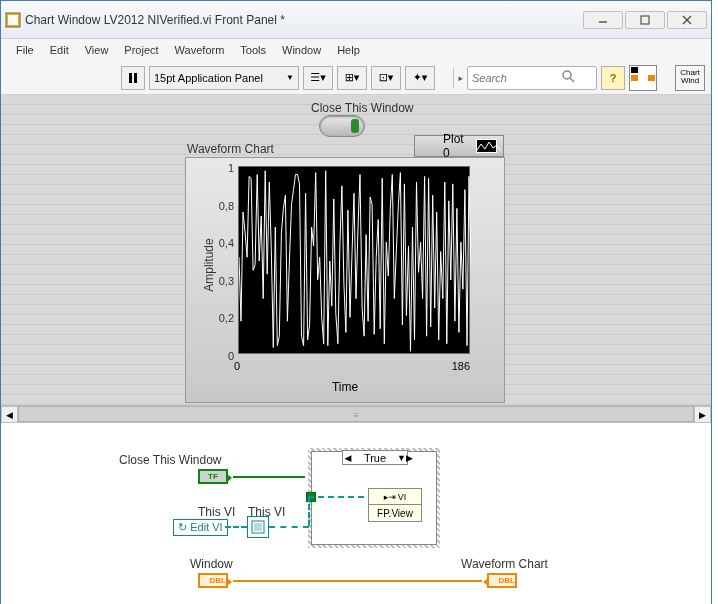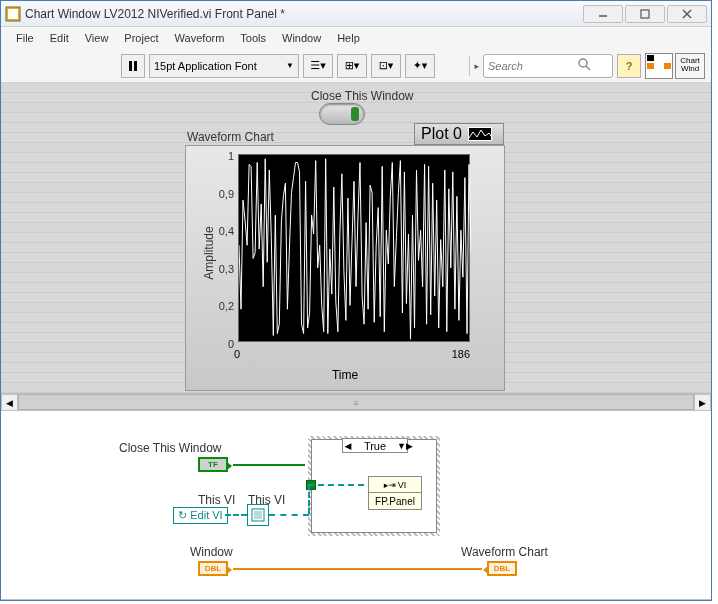--- a/index.html
+++ b/index.html
@@ -1,53 +1,53 @@
 <!DOCTYPE html>
 <html><head>
 <meta charset="utf-8">
 <style>
   * { box-sizing: border-box; margin: 0; padding: 0; }
   body { font-family: Tahoma, Verdana, sans-serif; font-size: 11px; background: #fff; width: 718px; height: 604px; overflow: hidden; }
   
   .window { width: 712px; border: 1px solid #4a7ab3; background: #fff; position: relative; }
-  .titlebar { height: 26px; background: linear-gradient(to bottom, #f8f9fb, #e8ecf3); display: flex; align-items: center; padding: 0 4px; border-bottom: 1px solid #d0d0d0; }
+  .titlebar { height: 38px; background: linear-gradient(to bottom, #f8f9fb, #e8ecf3); display: flex; align-items: center; padding: 0 4px; border-bottom: 1px solid #d0d0d0; }
   .title-icon { width: 16px; height: 16px; margin-right: 4px; display: flex; align-items: center; justify-content: center; }
   .title-text { flex: 1; font-size: 12px; color: #333; }
   .win-controls { display: flex; gap: 0; }
   .win-btn { width: 40px; height: 18px; border: 1px solid #c0c0c0; background: #f0f0f0; display: flex; align-items: center; justify-content: center; border-radius: 2px; margin-left: 2px; cursor: pointer; }
   
   .menubar { height: 22px; display: flex; align-items: center; padding: 0 8px; gap: 2px; background: #f5f5f5; }
   .menu-item { padding: 2px 7px; cursor: pointer; color: #333; }
   
   .toolbar { height: 34px; display: flex; align-items: center; padding: 0 6px 0 120px; gap: 4px; background: #f5f5f5; border-bottom: 1px solid #d0d0d0; }
   .tb-btn { width: 24px; height: 24px; border: 1px solid #b0b0b0; background: #f0f0f0; display: flex; align-items: center; justify-content: center; cursor: pointer; }
   .pause-bars { display: flex; gap: 2px; }
   .pause-bars span { width: 3px; height: 10px; background: #000; display: block; }
   .font-select { height: 24px; border: 1px solid #b0b0b0; background: #f0f0f0; padding: 0 4px; display: flex; align-items: center; min-width: 150px; gap: 6px; cursor: pointer; }
   .font-select .dd { margin-left: auto; font-size: 8px; }
   .combo-btn { width: 30px; height: 24px; border: 1px solid #b0b0b0; background: #f0f0f0; display: flex; align-items: center; justify-content: center; cursor: pointer; gap: 1px; flex-direction: column; }
   .combo-btn .glyph { font-size: 11px; line-height: 1; }
   .search-box { display: flex; align-items: center; border: 1px solid #b0b0b0; background: #fff; height: 24px; padding: 0 4px; width: 130px; border-radius: 3px; }
   .search-box input { border: none; outline: none; width: 90px; font-size: 11px; font-style: italic; color: #888; }
   .help-btn { width: 24px; height: 24px; border: 1px solid #b0b0b0; background: #fff3c0; display: flex; align-items: center; justify-content: center; cursor: pointer; color: #8a7500; font-weight: bold; }
-  .right-icons { display: flex; gap: 2px; margin-left: auto; }
+  .right-icons { display: flex; gap: 18px; margin-left: auto; }
   .color-grid { width: 28px; height: 26px; border: 1px solid #888; display: grid; grid-template-columns: repeat(3, 1fr); grid-template-rows: repeat(3, 1fr); }
   .color-grid div { border: 0.5px solid #fff; }
   .chart-wind { width: 30px; height: 26px; border: 1px solid #888; font-size: 8px; line-height: 1; text-align: center; padding-top: 3px; }
   
   .front-panel { height: 310px; background: #d8d8d8; position: relative; overflow: hidden; background-image: repeating-linear-gradient(0deg, #cacaca, #cacaca 1px, #d8d8d8 1px, #d8d8d8 10px), repeating-linear-gradient(90deg, #cacaca, #cacaca 1px, #d8d8d8 1px, #d8d8d8 10px); }
   
   .close-label { position: absolute; left: 310px; top: 6px; font-size: 12px; color: #333; }
   .toggle-btn { position: absolute; left: 318px; top: 20px; width: 46px; height: 22px; background: linear-gradient(#e8e8e8, #b8b8b8); border-radius: 11px; border: 1px solid #888; box-shadow: inset 0 1px 2px rgba(0,0,0,0.4); cursor: pointer; }
   .toggle-btn::after { content: ''; width: 8px; height: 14px; background: #2a8b2a; position: absolute; right: 5px; top: 3px; border-radius: 3px; }
   
   .chart-label { position: absolute; left: 186px; top: 47px; font-size: 12px; color: #333; }
   
   .legend-box { position: absolute; left: 413px; top: 40px; width: 90px; height: 22px; background: linear-gradient(#e0e0e0, #c0c0c0); border: 1px solid #888; display: flex; align-items: center; padding: 0 6px; gap: 6px; cursor: pointer; }
-  .legend-box .pname { font-size: 16px; color: #000; }
+  .legend-box .pname { font-size: 12px; color: #000; margin-left: 22px; }
   .legend-sample { width: 24px; height: 14px; background: #000; border: 1px solid #fff; position: relative; }
   .legend-sample svg { position: absolute; left: 0; top: 0; }
   
   .chart-container { position: absolute; left: 184px; top: 62px; width: 320px; height: 246px; background: linear-gradient(to bottom, #e8e8e8, #c8c8c8); border: 1px solid #999; padding: 8px; }
   .y-title { position: absolute; left: -4px; top: 100px; transform: rotate(-90deg); font-size: 12px; color: #333; }
   .plot-area { position: absolute; left: 52px; top: 8px; width: 232px; height: 188px; background: #000; border: 1px solid #666; }
   .y-ticks { position: absolute; left: 26px; top: 4px; font-size: 11px; color: #333; }
   .y-ticks div { height: 37.5px; text-align: right; width: 22px; }
   .x-ticks { position: absolute; left: 48px; bottom: 30px; width: 236px; display: flex; justify-content: space-between; font-size: 11px; }
   .x-title { position: absolute; left: 0; bottom: 8px; width: 100%; text-align: center; font-size: 12px; }
@@ -56,21 +56,21 @@
   .scrollbar-h .arrow { width: 17px; height: 17px; background: #f0f0f0; border: 1px solid #c0c0c0; display: flex; align-items: center; justify-content: center; cursor: pointer; font-size: 9px; }
   .scrollbar-h .track { flex: 1; position: relative; }
   .scrollbar-h .thumb { position: absolute; left: 0; top: 0; width: 100%; height: 100%; background: #d0d0d0; border: 1px solid #b0b0b0; cursor: pointer; }
   
   .block-diagram { height: 190px; background: #fff; border-top: 1px solid #c0c0c0; position: relative; border-bottom: 1px solid #c0c0c0; }
   
   .bd-label { font-size: 12px; color: #333; position: absolute; }
   .tf-terminal { width: 30px; height: 15px; border: 2px solid #0a8a0a; background: #d0d0d0; font-size: 8px; text-align: center; line-height: 11px; color: #0a8a0a; font-weight: bold; position: absolute; cursor: pointer; }
   .tf-terminal::after { content:''; position:absolute; right:-6px; top:3px; border-left: 5px solid #0a8a0a; border-top: 4px solid transparent; border-bottom: 4px solid transparent; }
   .thisvi-box { position: absolute; font-size: 11px; border: 1.5px solid #0a8a85; padding: 1px 4px; background: #fff; color: #0a8a85; }
-  .dbl-terminal { width: 30px; height: 15px; border: 2px solid #e8890a; background: #fff0d8; font-size: 8px; text-align: center; line-height: 11px; color: #e8890a; font-weight: bold; position: absolute; cursor: pointer; }
+  .dbl-terminal { width: 30px; height: 15px; border: 2px solid #e8890a; background: #fff0d8; font-size: 8px; text-align: right; line-height: 11px; color: #e8890a; font-weight: bold; position: absolute; cursor: pointer; }
   .dbl-terminal.sink::before { content:''; position:absolute; left:-6px; top:3px; border-right: 5px solid #e8890a; border-top: 4px solid transparent; border-bottom: 4px solid transparent; }
   .dbl-terminal.src::after  { content:''; position:absolute; right:-6px; top:3px; border-left: 5px solid #e8890a; border-top: 4px solid transparent; border-bottom: 4px solid transparent; }
   
   .case-struct { position: absolute; left: 307px; top: 25px; width: 132px; height: 100px; background: repeating-linear-gradient(45deg, #c0c0c0 0 2px, #fff 2px 4px); padding: 3px; }
   .case-inner { width: 100%; height: 100%; background: #fff; border: 1px solid #888; position: relative; }
   .case-sel { position: absolute; left: 30px; top: -2px; width: 66px; height: 15px; background: #fff; border: 1px solid #888; display: flex; align-items: center; }
   .case-sel .ar { width: 10px; text-align: center; font-size: 9px; cursor: pointer; }
   .case-sel .lab { flex: 1; text-align: center; font-size: 11px; }
   .case-tunnel { position: absolute; left: -6px; top: 40px; width: 10px; height: 10px; background: #0a8a0a; border: 1px solid #063; }
   .invoke-node { position: absolute; left: 56px; top: 36px; width: 54px; border: 1px solid #888; background: #ffffe8; }
@@ -126,21 +126,21 @@
   </div>
 
   <div class="toolbar">
     <div class="tb-btn">
         <span class="pause-bars">
           <span></span>
           <span></span>
         </span>
       </div>
     <div class="font-select">
-      <span>15pt Application Font</span>
+      <span>15pt Application Panel</span>
       <span class="dd">▼</span>
     </div>
     <div class="combo-btn">
         <span class="glyph">☰▾</span>
       </div>
     <div class="combo-btn">
         <span class="glyph">⊞▾</span>
       </div>
     <div class="combo-btn">
         <span class="glyph">⊡▾</span>
@@ -186,21 +186,21 @@
         <svg width="24" height="14">
             <polyline points="0,10 4,4 8,9 12,2 16,8 20,5 24,11" fill="none" stroke="#fff" stroke-width="1"></polyline>
           </svg>
       </span>
     </div>
 
     <div class="chart-container">
       <div class="y-title">Amplitude</div>
       <div class="y-ticks">
         <div>1</div>
-        <div>0,9</div>
+        <div>0,8</div>
         <div>0,4</div>
         <div>0,3</div>
         <div>0,2</div>
         <div style="height:auto">0</div>
       </div>
       <div class="plot-area">
         <svg id="plot-svg" width="232" height="188">
             <polyline points="0.0,90.2 2.0,154.2 4.0,45.1 6.1,65.8 8.1,90.2 10.1,9.4 12.1,11.3 14.1,103.4 16.1,97.8 18.2,7.5 20.2,94.0 22.2,48.9 24.2,131.6 26.2,3.8 28.2,107.2 30.3,15.0 32.3,82.7 34.3,180.5 36.3,60.2 38.3,178.6 40.3,169.2 42.4,65.8 44.4,41.4 46.4,28.2 48.4,154.2 50.4,94.0 52.5,37.6 54.5,22.6 56.5,7.5 58.5,7.5 60.5,16.9 62.5,169.2 64.6,178.6 66.6,26.3 68.6,173.0 70.6,157.9 72.6,60.2 74.6,79.0 76.7,5.6 78.7,112.8 80.7,90.2 82.7,150.4 84.7,176.7 86.7,3.8 88.8,178.6 90.8,94.0 92.8,139.1 94.8,32.0 96.8,146.6 98.9,176.7 100.9,77.1 102.9,18.8 104.9,116.6 106.9,165.4 108.9,43.2 111.0,150.4 113.0,86.5 115.0,26.3 117.0,131.6 119.0,60.2 121.0,7.5 123.1,141.0 125.1,169.2 127.1,67.7 129.1,154.2 131.1,30.1 133.1,37.6 135.2,167.3 137.2,90.2 139.2,52.6 141.2,161.7 143.2,11.3 145.3,176.7 147.3,75.2 149.3,109.0 151.3,41.4 153.3,7.5 155.3,131.6 157.4,82.7 159.4,37.6 161.4,5.6 163.4,157.9 165.4,16.9 167.4,148.5 169.5,79.0 171.5,184.2 173.5,60.2 175.5,173.0 177.5,15.0 179.5,105.3 181.6,75.2 183.6,131.6 185.6,9.4 187.6,169.2 189.6,11.3 191.7,159.8 193.7,28.2 195.7,141.0 197.7,45.1 199.7,173.0 201.7,84.6 203.8,131.6 205.8,15.0 207.8,176.7 209.8,33.8 211.8,112.8 213.8,16.9 215.9,154.2 217.9,41.4 219.9,165.4 221.9,75.2 223.9,122.2 225.9,22.6 228.0,178.6 230.0,9.4 232.0,97.8 " fill="none" stroke="#fff" stroke-width="1"></polyline>
           </svg>
       </div>
@@ -248,21 +248,21 @@
           <span class="ar">◀</span>
           <span class="lab">True</span>
           <span class="ar">▼▶</span>
         </div>
         <div class="case-tunnel"></div>
         <div class="invoke-node">
           <div class="hdr">
               <span>▸⇥</span> 
               <span>VI</span>
             </div>
-          <div class="mthd">FP.Panel</div>
+          <div class="mthd">FP.View</div>
         </div>
       </div>
     </div>
 
     <div class="wire-green" style="left:232px;top:53px;width:72px;height:1.5px;"></div>
     <div class="wire-teal" style="left:224px;top:103px;width:22px;"></div>
     <div class="wire-teal" style="left:268px;top:103px;width:40px;"></div>
     <div class="wire-teal" style="left:307px;top:73px;width:56px;border-top:none;border-left:2px dashed #0a9a95;height:30px;"></div>
     <div class="wire-teal" style="left:307px;top:73px;width:56px;"></div>
     <div class="wire-orange" style="left:232px;top:157px;width:249px;"></div>

